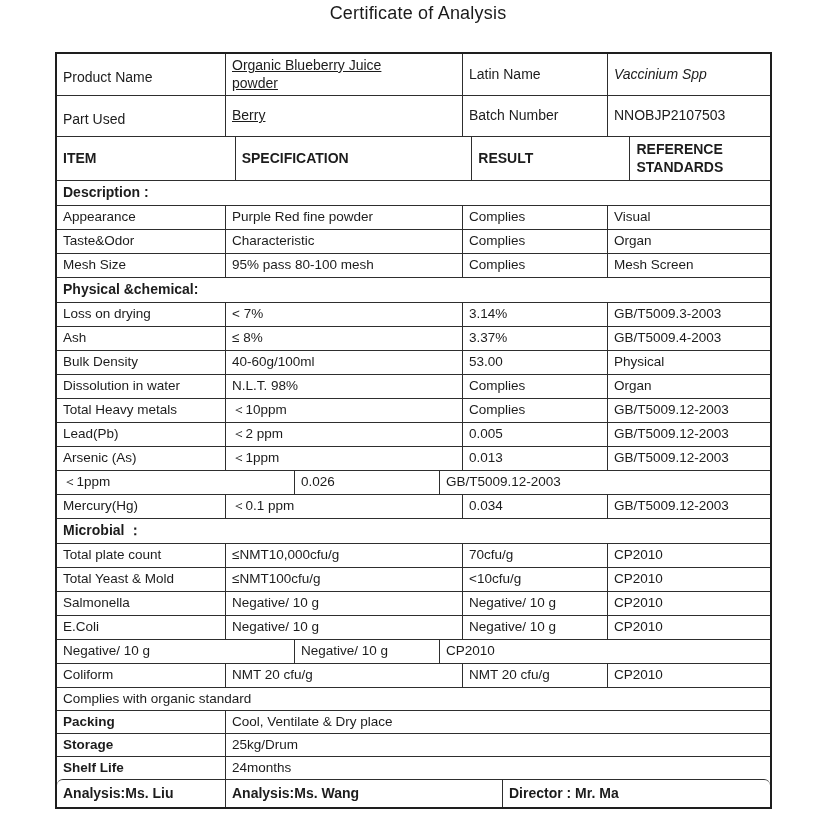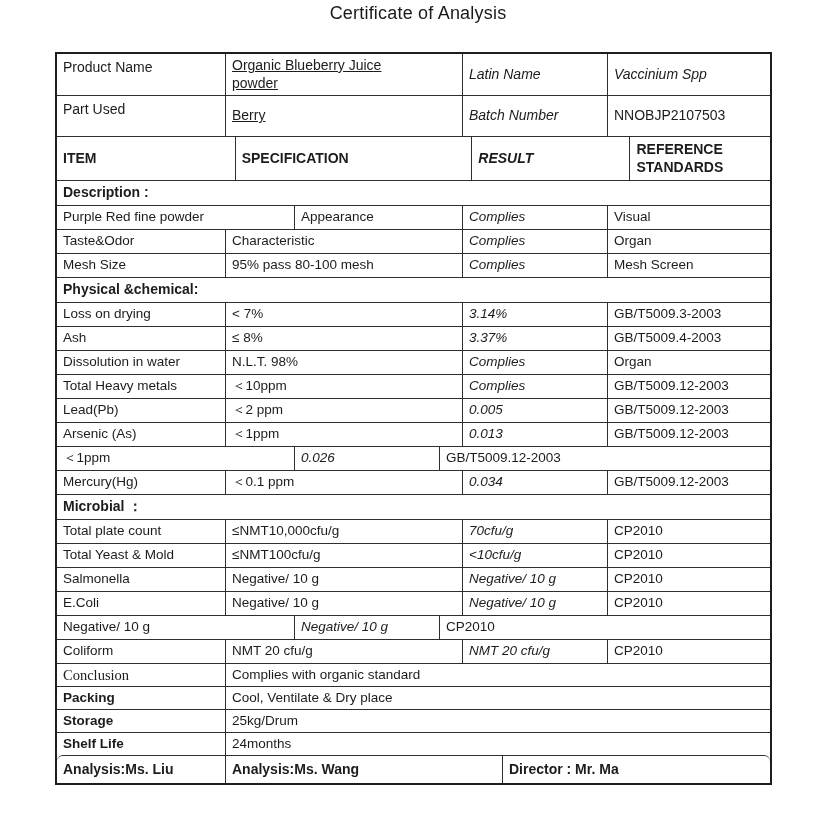--- a/index.html
+++ b/index.html
@@ -35,26 +35,26 @@
     padding: 2px 4px 2px 6px;
     font-size: 13.5px;
     line-height: 1.25;
     overflow: hidden;
   }
   .cell + .cell { border-left: 1px solid #2e2e2e; }
 
   
   .c0 { width: 168px; }
   .c1 { width: 237px; }
-  .c2 { width: 145px; font-style: italic; }
+  .c2 { width: 145px; }
   .c3 { width: 163px; }
 
   .row-info  { height: 41px; }
   .row-info .cell { font-size: 14px; }
-  .row-info .c0 { align-items: flex-start; padding-top: 5px; }
+  .row-info .c0 { align-items: flex-start; padding-top: 15px; }
   .row-info .c1 span { max-width: 175px; text-decoration: underline; }
 
   .row-header { height: 44px; gap: 33px; }
   .row-header .cell { font-weight: bold; font-size: 14px; }
   .row-header .c3 span { max-width: 110px; }
 
   .row-section { height: 25px; }
   .row-section .cell { width: 713px; font-weight: bold; font-size: 14px; }
 
   .row-data { height: 24px; }
@@ -125,25 +125,25 @@
       <div class="cell c3">
         <span>REFERENCE STANDARDS</span>
       </div>
     </div>
     <div class="row row-section">
       <div class="cell">
         <span>Description :</span>
       </div>
     </div>
     <div class="row row-data">
+      <div class="cell c0">
+        <span>Appearance</span>
+      </div>
       <div class="cell c1">
         <span>Purple Red fine powder</span>
-      </div>
-      <div class="cell c0">
-        <span>Appearance</span>
       </div>
       <div class="cell c2">
         <span>Complies</span>
       </div>
       <div class="cell c3">
         <span>Visual</span>
       </div>
     </div>
     <div class="row row-data">
       <div class="cell c0">
@@ -201,20 +201,34 @@
       </div>
       <div class="cell c2">
         <span>3.37%</span>
       </div>
       <div class="cell c3">
         <span>GB/T5009.4-2003</span>
       </div>
     </div>
     <div class="row row-data">
       <div class="cell c0">
+        <span>Bulk Density</span>
+      </div>
+      <div class="cell c1">
+        <span>40-60g/100ml</span>
+      </div>
+      <div class="cell c2">
+        <span>53.00</span>
+      </div>
+      <div class="cell c3">
+        <span>Physical</span>
+      </div>
+    </div>
+    <div class="row row-data">
+      <div class="cell c0">
         <span>Dissolution in water</span>
       </div>
       <div class="cell c1">
         <span>N.L.T. 98%</span>
       </div>
       <div class="cell c2">
         <span>Complies</span>
       </div>
       <div class="cell c3">
         <span>Organ</span>
@@ -367,23 +381,20 @@
         <span>NMT 20 cfu/g</span>
       </div>
       <div class="cell c2">
         <span>NMT 20 cfu/g</span>
       </div>
       <div class="cell c3">
         <span>CP2010</span>
       </div>
     </div>
     <div class="row row-wide">
-      <div class="cell c0 wlabel serif-label">
-        <span>Conclusion</span>
-      </div>
       <div class="cell cw">
         <span>Complies with organic standard</span>
       </div>
     </div>
     <div class="row row-wide">
       <div class="cell c0 wlabel">
         <span>Packing</span>
       </div>
       <div class="cell cw">
         <span>Cool, Ventilate &amp; Dry place</span>

